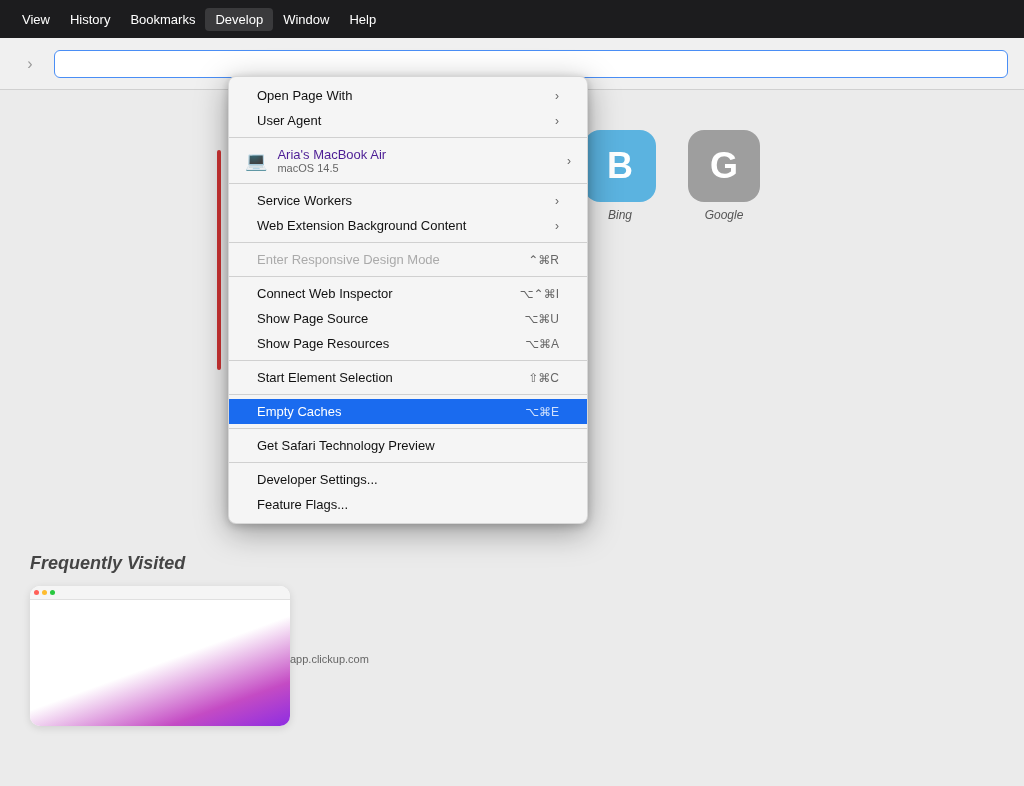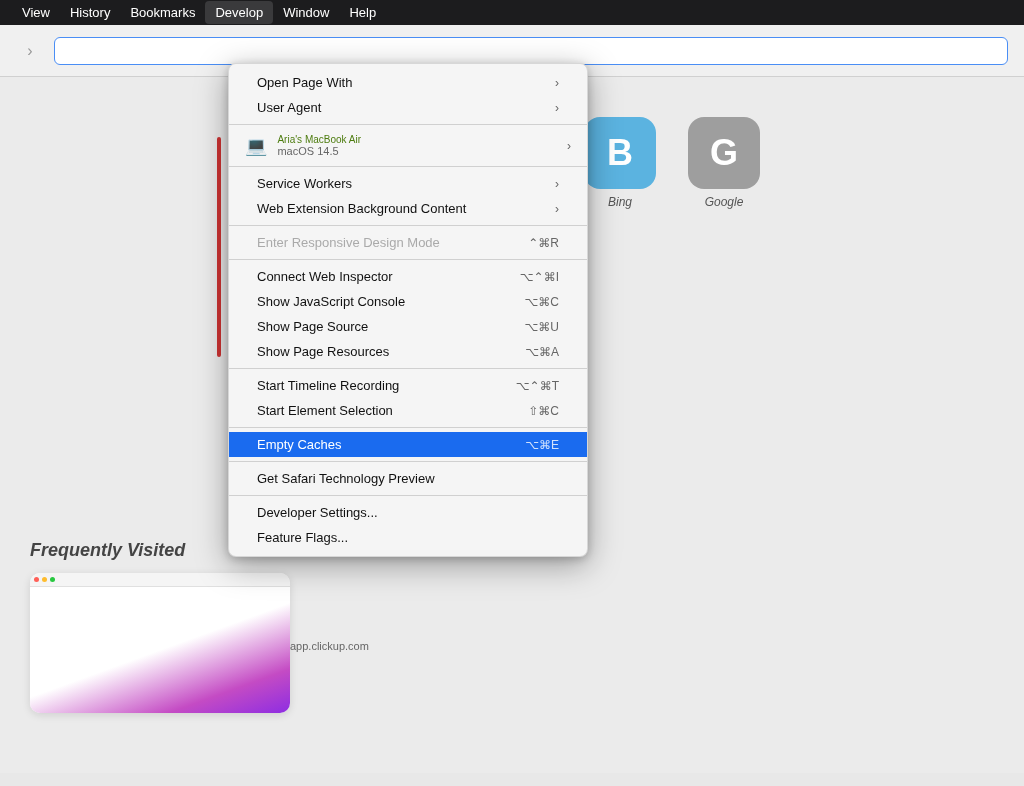--- a/index.html
+++ b/index.html
@@ -8,21 +8,21 @@
       width: 1024px;
       height: 786px;
       overflow: hidden;
       background: #e8e8e8;
       position: relative;
     }
 
     
     .menubar {
       width: 100%;
-      height: 25px;
+      height: 38px;
       background: #1c1c1e;
       display: flex;
       align-items: center;
       padding: 0 12px;
       position: relative;
       z-index: 100;
     }
     .menubar-item {
       color: #ffffff;
       font-size: 13px;
@@ -202,23 +202,23 @@
       gap: 10px;
     }
     .device-icon {
       font-size: 18px;
     }
     .device-info {
       display: flex;
       flex-direction: column;
     }
     .device-name {
-      font-size: 10px;
+      font-size: 13px;
       font-weight: 500;
-      color: #4d7c0f;
+      color: #4c1d95;
     }
     .device-os {
       font-size: 11px;
       color: #666;
     }
   </style>
 </head>
 <body>
 
 <div class="menubar">
@@ -316,38 +316,30 @@
       <span class="menu-item-shortcut">⌃⌘R</span>
     </div>
 
     <div class="menu-separator"></div>
 
     <div class="menu-item">
       <span>Connect Web Inspector</span>
       <span class="menu-item-shortcut">⌥⌃⌘I</span>
     </div>
     <div class="menu-item">
-      <span>Show JavaScript Console</span>
-      <span class="menu-item-shortcut">⌥⌘C</span>
-    </div>
-    <div class="menu-item">
       <span>Show Page Source</span>
       <span class="menu-item-shortcut">⌥⌘U</span>
     </div>
     <div class="menu-item">
       <span>Show Page Resources</span>
       <span class="menu-item-shortcut">⌥⌘A</span>
     </div>
 
     <div class="menu-separator"></div>
 
-    <div class="menu-item">
-      <span>Start Timeline Recording</span>
-      <span class="menu-item-shortcut">⌥⌃⌘T</span>
-    </div>
     <div class="menu-item">
       <span>Start Element Selection</span>
       <span class="menu-item-shortcut">⇧⌘C</span>
     </div>
 
     <div class="menu-separator"></div>
 
     <div class="menu-item highlighted">
       <span>Empty Caches</span>
       <span class="menu-item-shortcut">⌥⌘E</span>

